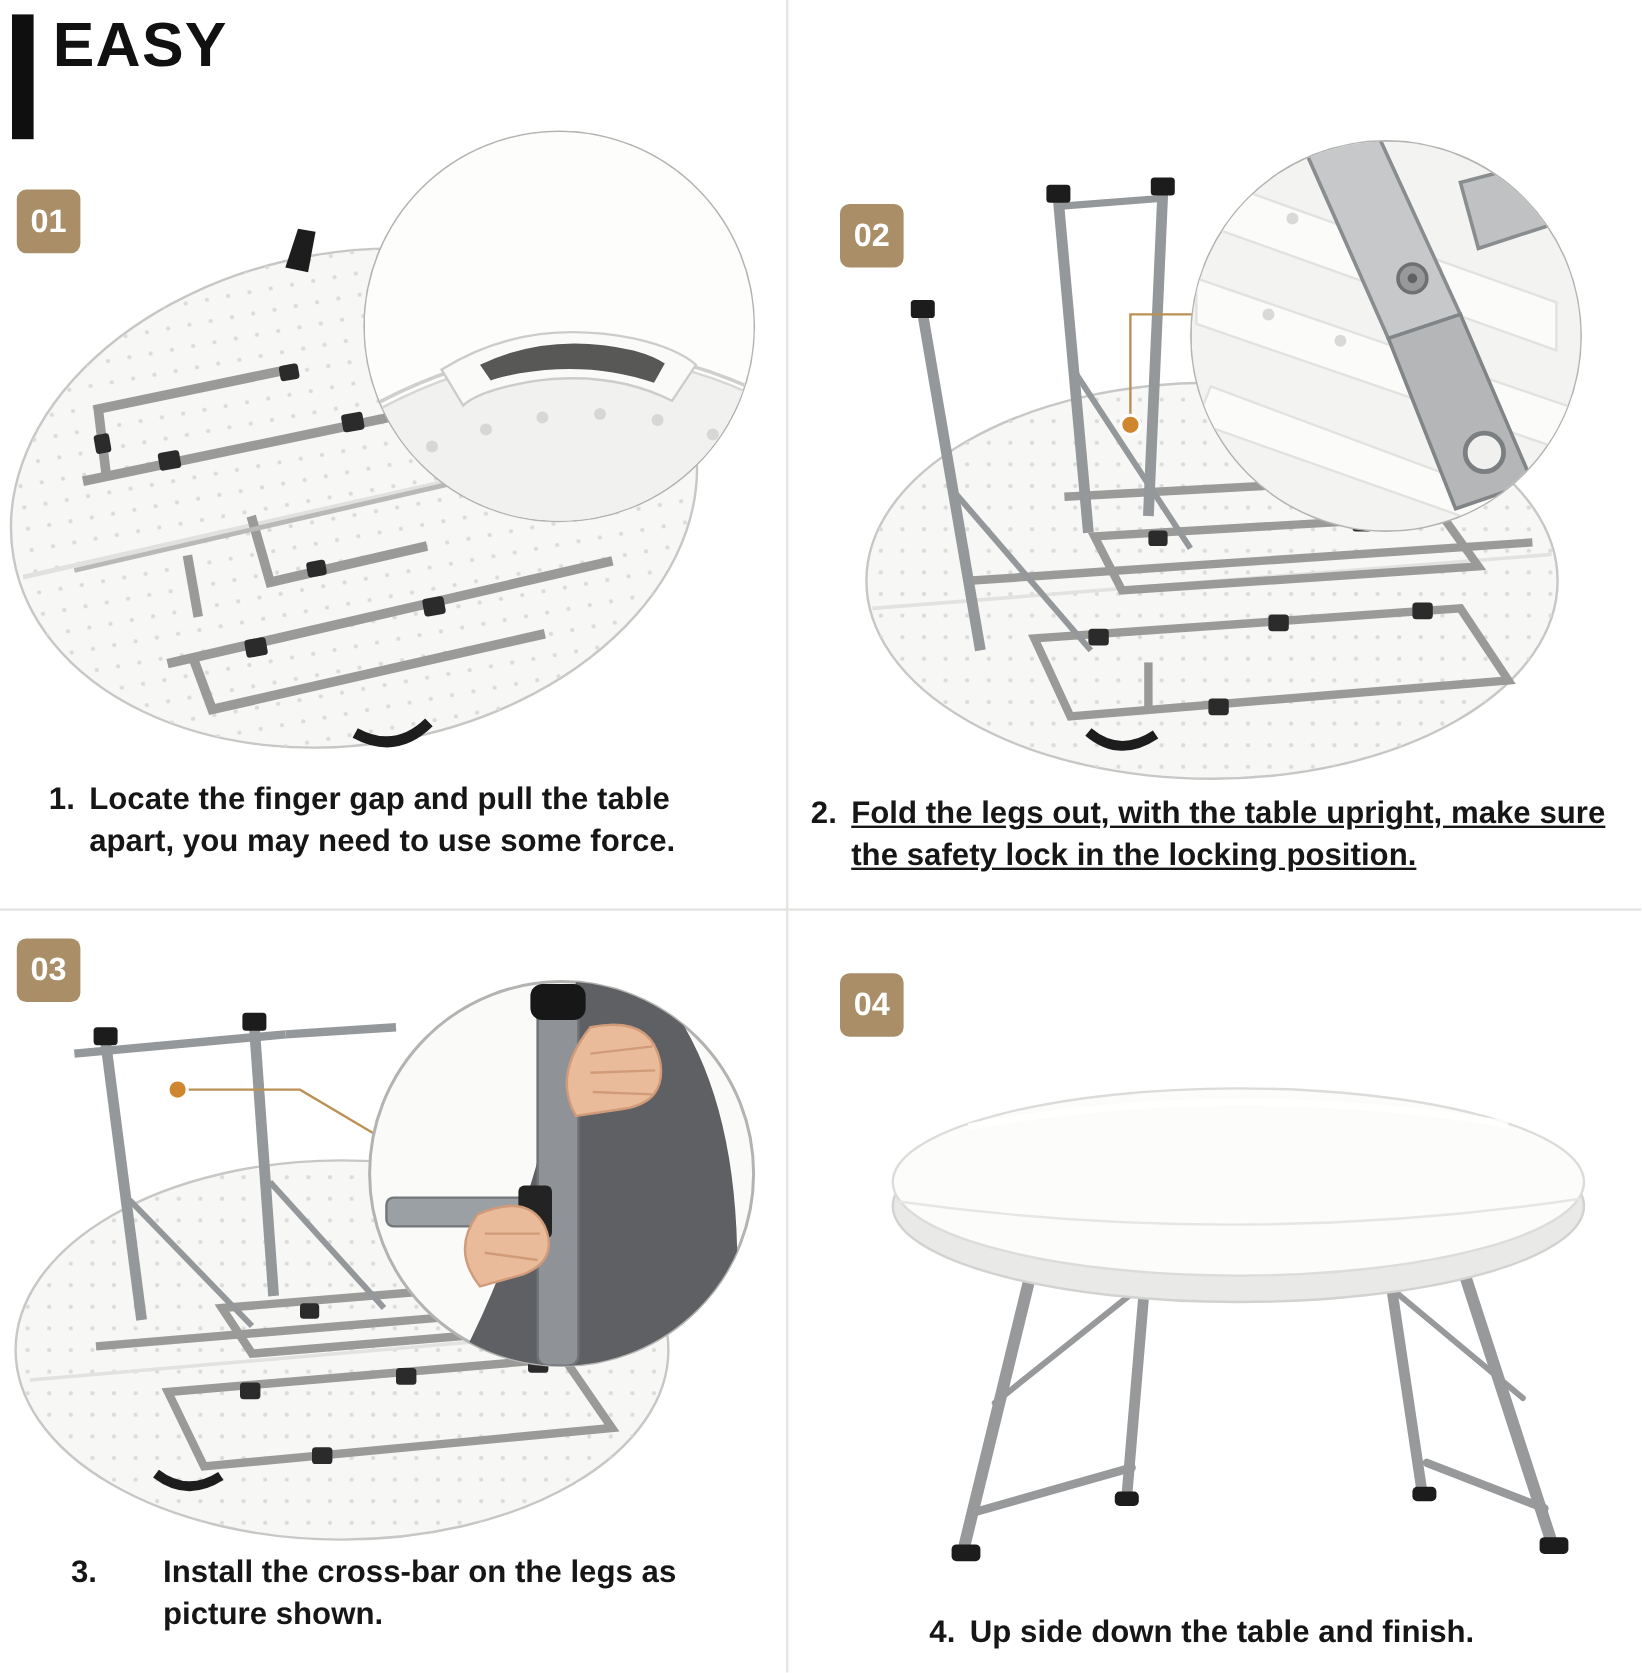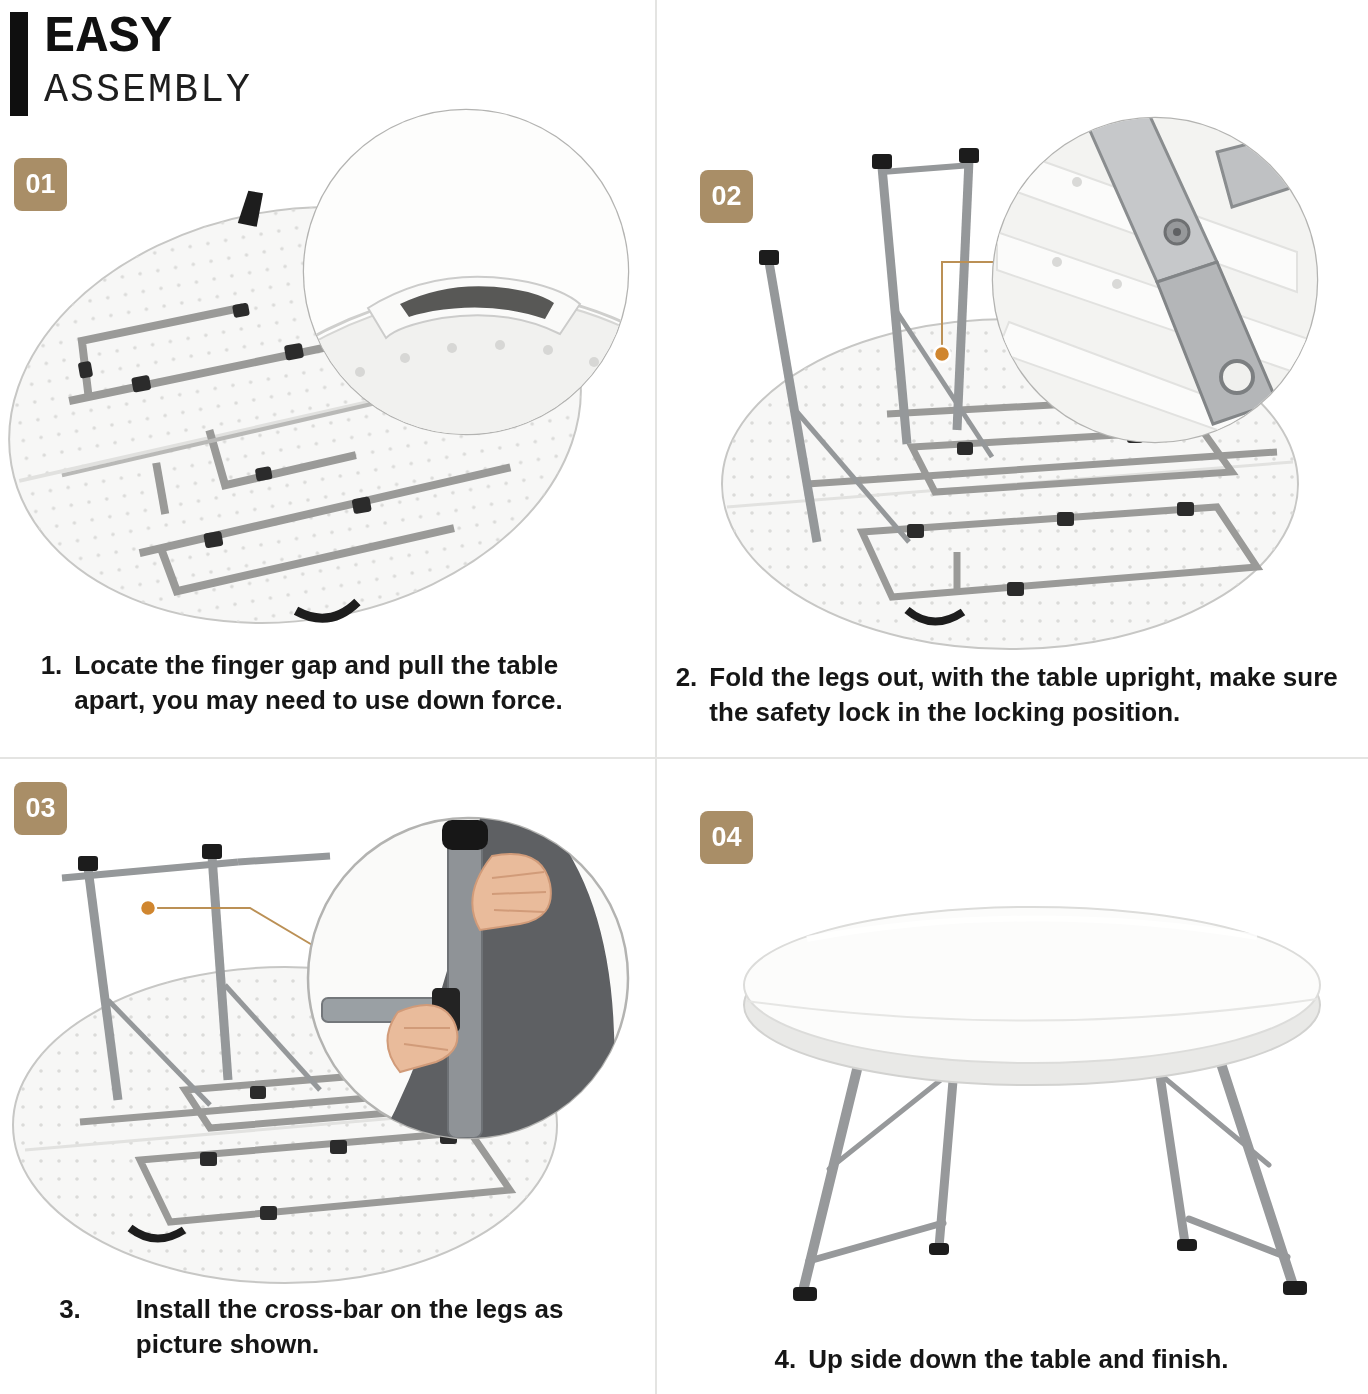--- a/index.html
+++ b/index.html
@@ -5,21 +5,21 @@
   * { box-sizing: border-box; }
   html,body { margin:0; padding:0; background:#fff; }
   body { font-family:"Liberation Sans", sans-serif; color:#1a1a1a; }
   .page { position:relative; width:1368px; height:1394px; background:#fff; overflow:hidden; }
 
   
   .vdiv { position:absolute; left:655px; top:0; width:2px; height:100%; background:#e4e4e2; }
   .hdiv { position:absolute; left:0; top:757px; width:100%; height:2px; background:#e4e4e2; }
 
   
-  .header { position:absolute; top:12px; left:10px; display:flex; gap:16px; align-items:flex-start;font-family:Liberation Mono, monospace; }
+  .header { position:absolute; top:12px; left:10px; display:flex; gap:16px; align-items:flex-start; }
   .hbar { width:18px; height:104px; background:#0f0f0f; }
   .t1 { font-size:52px; font-weight:800; line-height:1.0; letter-spacing:1px; color:#111; }
   .t2 { font-size:40px; font-weight:400; letter-spacing:2px; color:#1e1e1e; margin-top:4px; }
 
   
   .quad { position:absolute; overflow:hidden; }
   .q1 { left:0;     top:0;     width:655px;  height:757px; }
   .q2 { left:657px; top:12px;     width:711px;  height:757px; }
   .q3 { left:0;     top:730px; width:655px;  height:635px; }
   .q4 { left:657px; top:759px; width:689px;  height:635px; }
@@ -37,34 +37,33 @@
   .q2 .illus { left:0; top:100px; width:711px; height:540px; }
   .q3 .illus { left:0; top:30px;  width:655px; height:560px; }
   .q4 .illus { left:0; top:50px;  width:711px; height:540px; }
   .art { width:100%; height:100%; display:block; }
 
   .caption { position:absolute; left:50%; transform:translateX(-50%);
              display:flex; gap:12px; font-weight:700; font-size:26px; line-height:1.32;
              margin:0; color:#161616; z-index:2; }
   .caption .num { white-space:nowrap; }
   .q1 .caption { bottom:40px; } .q1 .caption .txt { width:540px; }
-  .q2 .caption { bottom:40px; } .q2 .caption .txt { width:640px; }
+  .q2 .caption { bottom:40px; } .q2 .caption .txt { width:640px;text-decoration:underline; }
   .q3 .caption { bottom:4px;  } .q3 .caption .txt { width:460px;margin-left:43px; }
   .q4 .caption { bottom:18px; white-space:nowrap; }
 </style>
 </head>
 <body>
 
 <div class="page">
 
   <div class="header">
     <div class="hbar"></div>
     <div>
       <div class="t1">EASY</div>
-      <div class="t2">ASSEMBLY</div>
     </div>
   </div>
 
   <div class="vdiv"></div>
   <div class="hdiv"></div>
 
   <section class="quad q1">
     <div class="badge">01</div>
     <div class="illus">
       <svg class="art" viewBox="0 0 655 540" xmlns="http://www.w3.org/2000/svg">
@@ -119,21 +118,21 @@
                 <circle cx="594" cy="262" r="5"></circle>
             </g>
             <path d="M368 208 q 70 -44 160 -26 q 36 8 52 22 l -20 30 q -52 -26 -118 -16 q -44 8 -56 20 z" fill="#fafaf9" stroke="#cccccb" stroke-width="2"></path>
             <path d="M400 204 q 58 -28 128 -12 q 18 5 26 11 l -9 16 q -52 -18 -112 -8 q -20 4 -24 6 z" fill="#585856"></path>
           </g>
         </g>
       </svg>
     </div>
     <p class="caption">
       <span class="num">1.</span>
-      <span class="txt">Locate the finger gap and pull the table apart, you may need to use down force.</span>
+      <span class="txt">Locate the finger gap and pull the table apart, you may need to use some force.</span>
     </p>
   </section>
 
   <section class="quad q2">
     <div class="badge">02</div>
     <div class="illus">
       <svg class="art" viewBox="0 0 711 540" xmlns="http://www.w3.org/2000/svg">
         <defs>
           <pattern id="dotsB" width="18" height="18" patternUnits="userSpaceOnUse">
             <circle cx="5" cy="5" r="1.8" fill="#dbdbd9"></circle>

